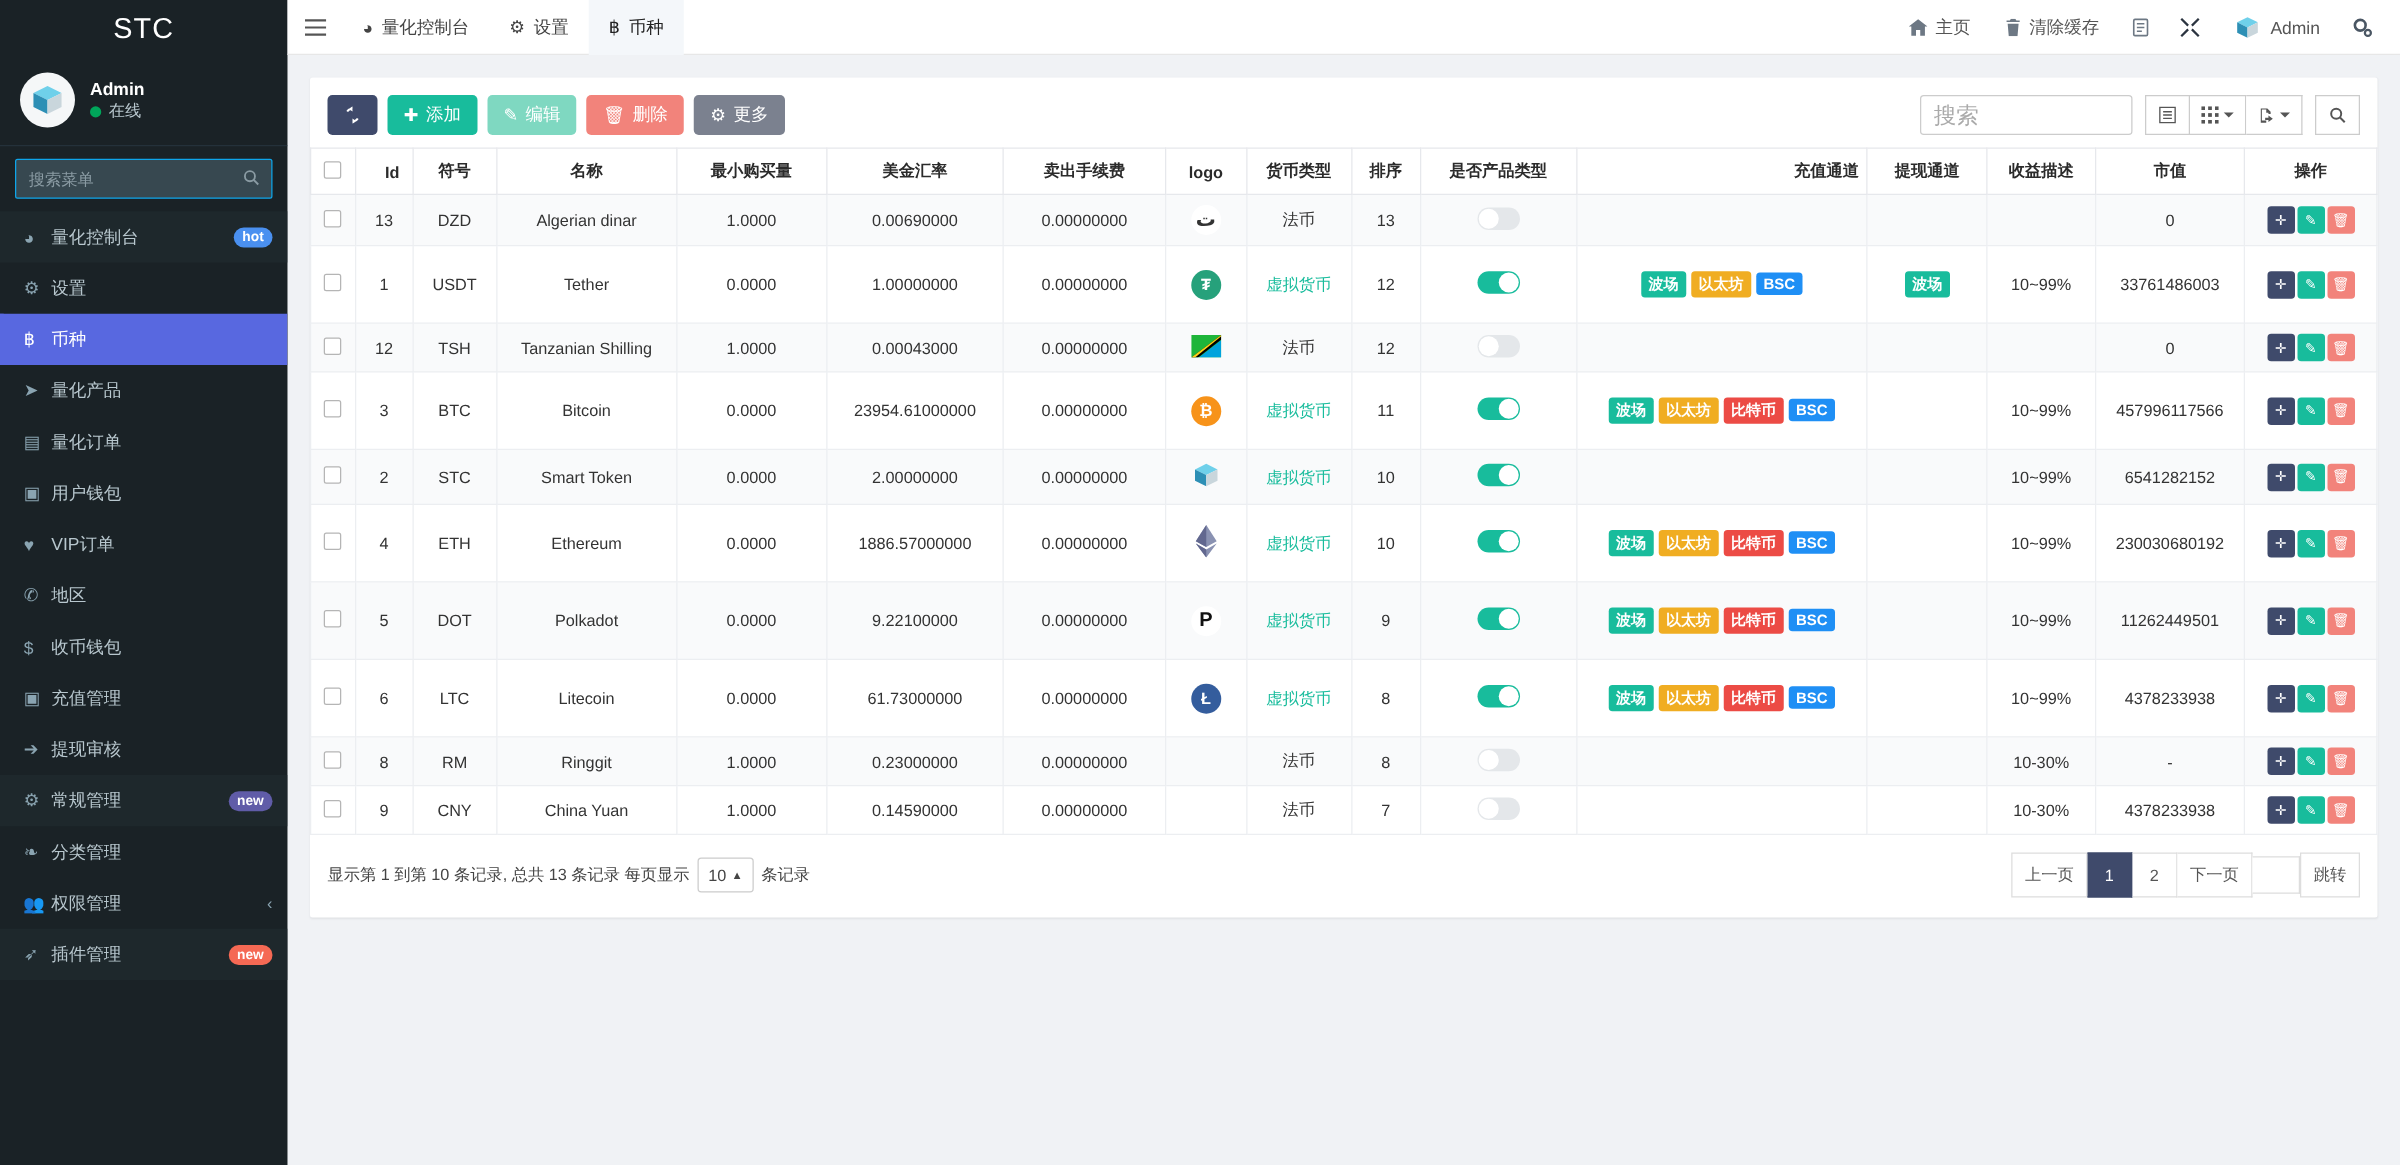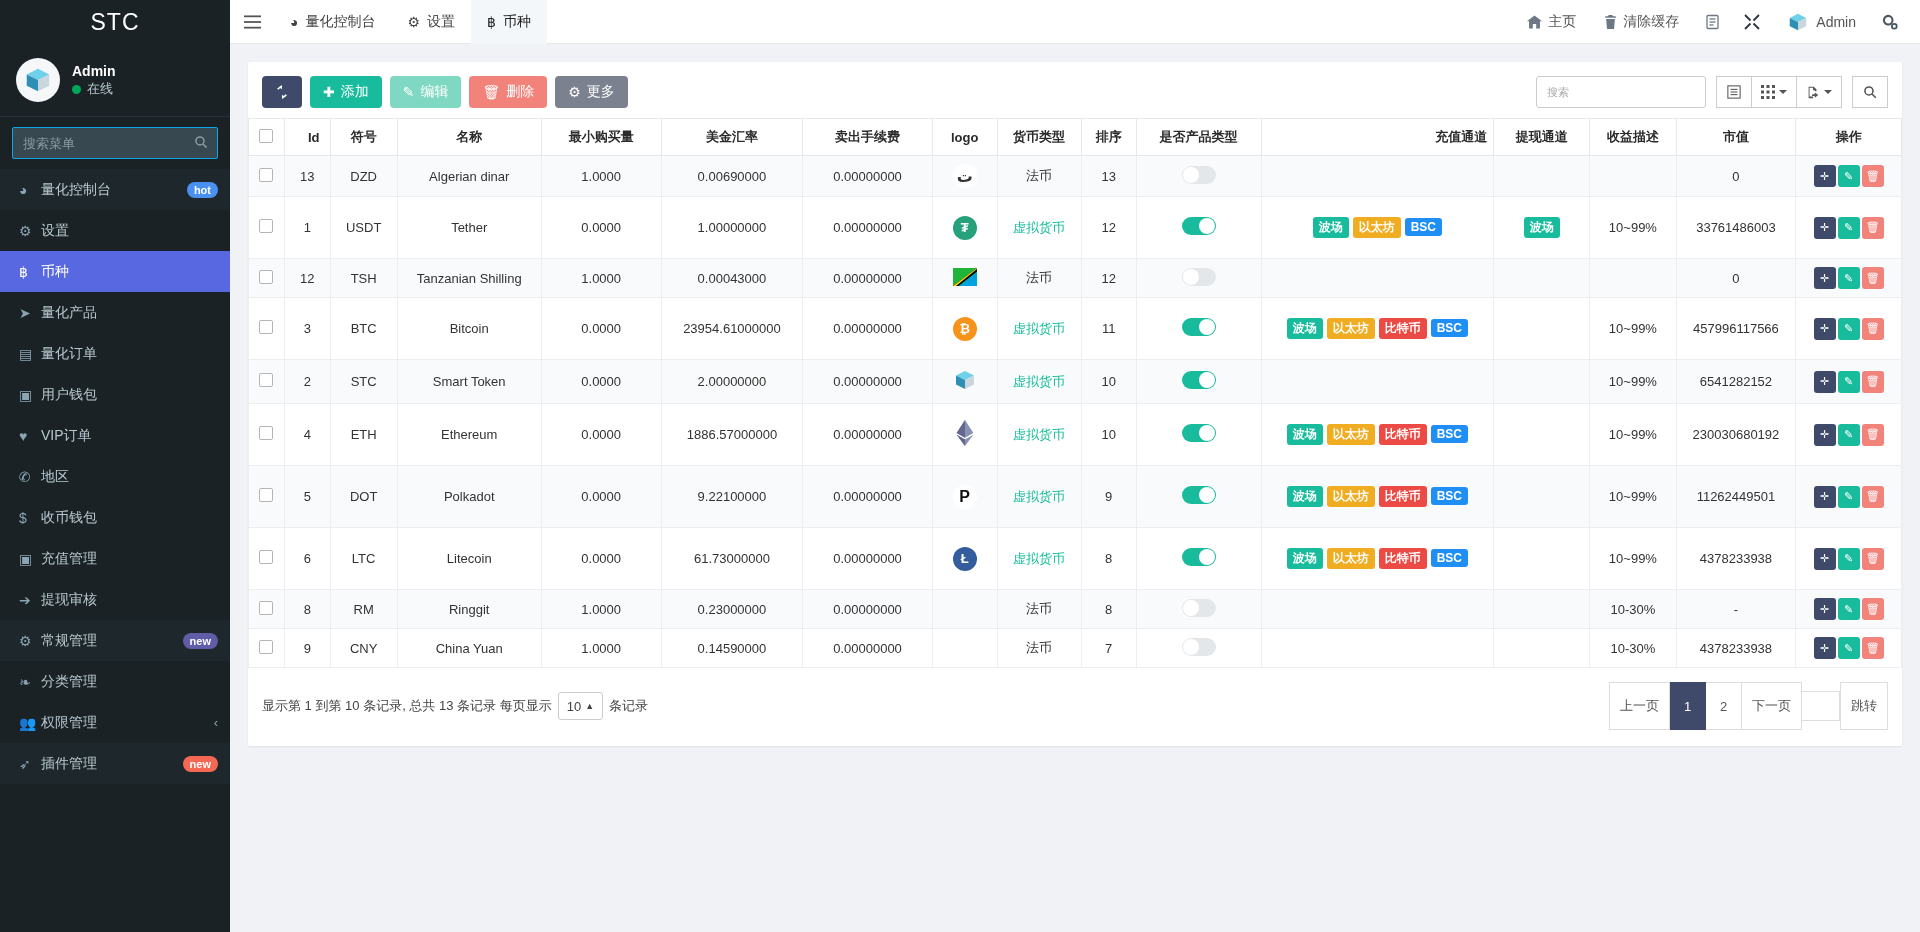--- a/index.html
+++ b/index.html
@@ -97,21 +97,21 @@
   .btn.refresh{ background:#3f4a6b; padding:0 13px;}
   .btn.add{ background:#18bc9c;}
   .btn.edit{ background:#7fd8c1;}
   .btn.del{ background:#f2837b;}
   .btn.more{ background:#7b818f;}
   .btn + .btn{ margin-left:8px; }
 
   .toolbar-right{ margin-left:auto; display:flex; align-items:center; }
   .search-input{
     height:32px; width:170px; border:1px solid #ccc; border-radius:3px;
-    padding:0 10px; font-size:11px; outline:none; font-family:inherit; color:#555;
+    padding:0 10px; font-size:18px; outline:none; font-family:inherit; color:#555;
   }
   .search-input::placeholder{ color:#aaa; }
   .btn-group{ display:flex; margin-left:10px; }
   .gbtn{
     height:32px; min-width:36px; background:#fff; border:1px solid #ccc;
     display:flex;align-items:center;justify-content:center;gap:4px;
     color:#555; font-size:13px; cursor:pointer; padding:0 9px;
   }
   .gbtn + .gbtn{ border-left:none; }
   .btn-group.solo{ margin-left:10px; }
@@ -156,21 +156,21 @@
   .act-btn.pen{ background:#18bc9c;}
   .act-btn.trash{ background:#f2837b;}
 
   .card-footer{ display:flex;align-items:center;padding:14px 14px 16px 14px; font-size:13px; color:#444;}
   .pagesel{
     display:inline-flex;align-items:center;gap:4px;border:1px solid #ccc;border-radius:3px;
     height:28px;padding:0 8px;margin:0 6px;background:#fff;cursor:pointer;font-size:13px;
   }
   .pager{ margin-left:auto; display:flex; align-items:center;}
   .pg{
-    height:48px;min-width:36px;border:1px solid #ddd;background:#fff;color:#555;
+    height:36px;min-width:36px;border:1px solid #ddd;background:#fff;color:#555;
     display:flex;align-items:center;justify-content:center;padding:0 10px;cursor:pointer;font-size:13px;
   }
   .pg + .pg{ border-left:none; }
   .pg.active{ background:#3f4a6b; color:#fff; border-color:#3f4a6b;}
   .jump-input{ height:30px;width:38px;border:1px solid #ddd;border-left:none;outline:none;font-family:inherit;}
   .pg.jump{ border-left:1px solid #ddd; }
 </style>
 </head>
 <body>
 

